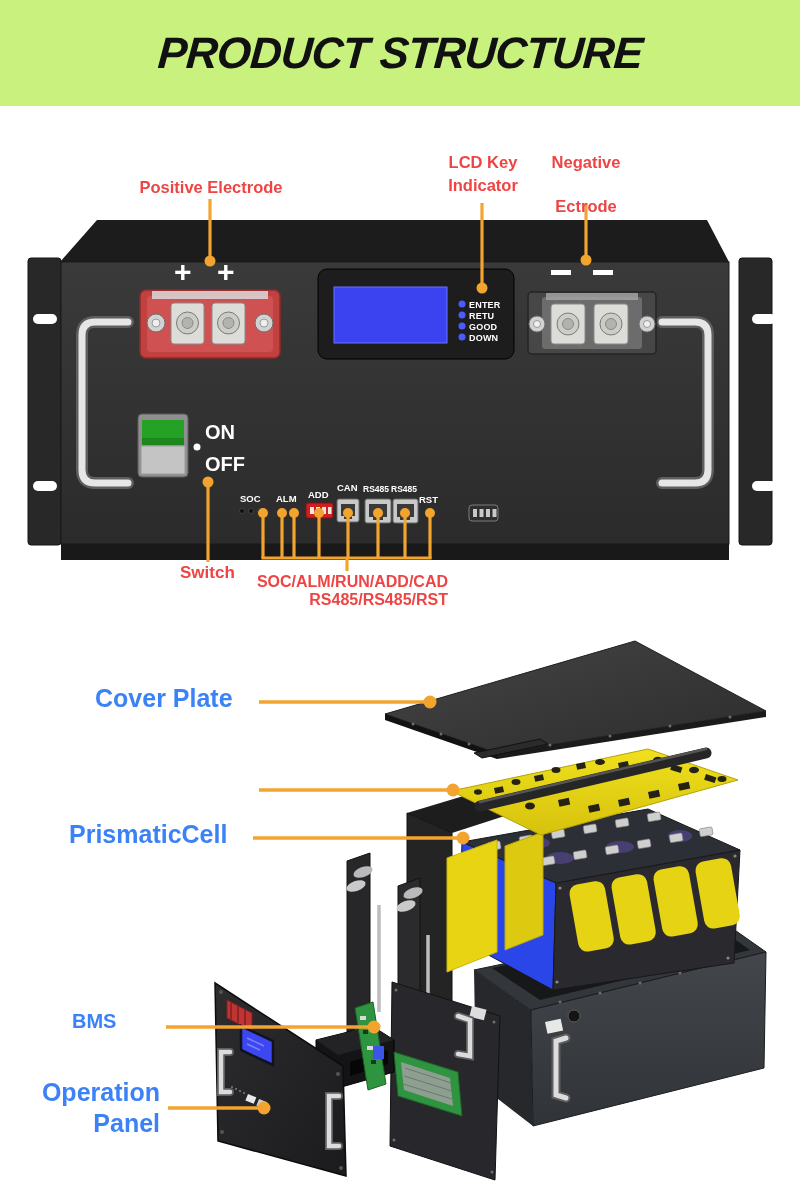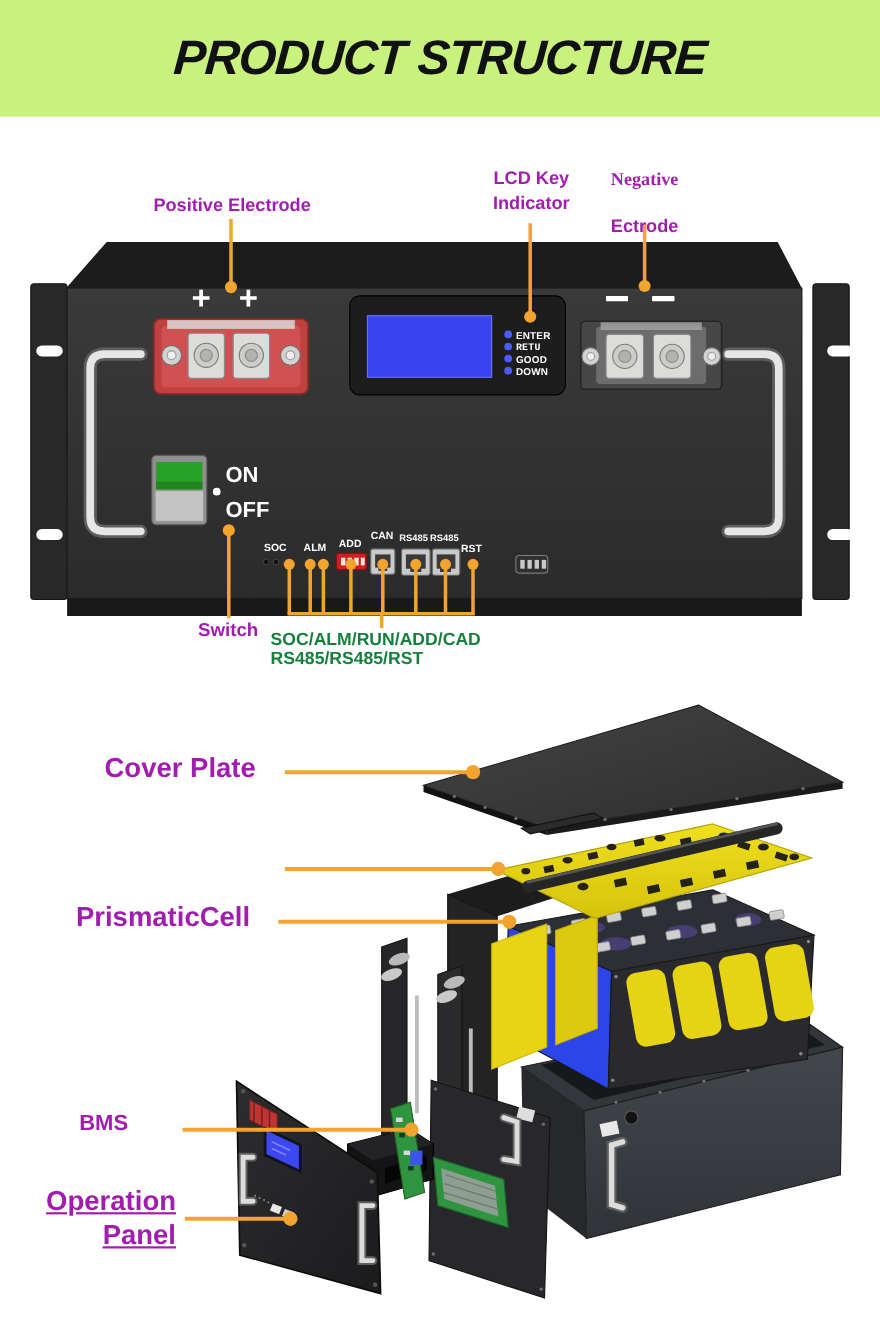--- a/index.html
+++ b/index.html
@@ -3,31 +3,31 @@
 <meta charset="utf-8">
 <style>
   html,body{margin:0;padding:0;background:#fff;}
   .page{position:relative;width:800px;height:1200px;background:#fff;overflow:hidden;
         font-family:"Liberation Sans","DejaVu Sans",sans-serif;}
   .abs{position:absolute;}
   .hdr{left:0;top:0;width:800px;height:106px;background:#C9F17E;display:flex;align-items:center;justify-content:center;}
   .hdr h1{margin:0;font-size:44px;font-weight:900;font-style:italic;color:#111;
           letter-spacing:-1px;transform:skewX(-4deg);}
   svg{position:absolute;left:0;top:0;}
-  .lbl{position:absolute;font-weight:bold;color:#a21caf;}
+  .lbl{position:absolute;font-weight:bold;color:#ef4444;}
   .lbl-top{font-size:16.5px;line-height:23px;text-align:center;}
-  .lbl-big{font-size:25px;font-weight:800;color:#a21caf;white-space:nowrap;}
+  .lbl-big{font-size:25px;font-weight:800;color:#3b82f6;white-space:nowrap;}
   .tiny{font-size:9px;font-weight:bold;color:#fff;letter-spacing:.2px;line-height:10px;}
   .port-lbl{font-size:9.5px;font-weight:bold;color:#fff;line-height:10px;}
   .onoff{font-size:20px;font-weight:bold;color:#fff;line-height:20px;}
   .plus{font-size:30px;font-weight:700;color:#fff;line-height:28px;}
   .minus{font-size:20px;font-weight:900;color:#fff;line-height:16px;
          text-shadow:0 1px 0 #fff,0 2px 0 #fff,0 -1px 0 #fff;}
-  .cap{font-size:16px;font-weight:bold;color:#15803d;text-align:left;line-height:18px;}
-  .op-panel-lbl{text-align:right;line-height:31px;text-decoration:underline;}
+  .cap{font-size:16px;font-weight:bold;color:#ef4444;text-align:right;line-height:18px;}
+  .op-panel-lbl{text-align:right;line-height:31px;}
 </style>
 </head>
 <body>
 
 <div class="page">
 
   <div class="abs hdr">
     <h1>PRODUCT STRUCTURE</h1>
   </div>
 
@@ -396,31 +396,31 @@
   </svg>
 
   <div class="abs lbl lbl-top" style="left:135px;top:176px;width:152px;">Positive Electrode</div>
 
   <div class="abs lbl lbl-top" style="left:430px;top:151px;width:106px;">
     <span style="display:block;">LCD Key</span>
     <span style="display:block;">Indicator</span>
   </div>
 
   <div class="abs lbl lbl-top" style="left:538px;top:151px;width:96px;">
-    <span style="display:block;font-family:Liberation Serif, serif;">Negative</span>
+    <span style="display:block;">Negative</span>
     <span style="display:block;margin-top:21px;">Ectrode</span>
   </div>
 
   <span class="abs plus" style="left:174px;top:258px;">+</span>
   <span class="abs plus" style="left:217px;top:258px;">+</span>
   <span class="abs minus" style="left:551px;top:262px;">—</span>
   <span class="abs minus" style="left:593px;top:262px;">—</span>
 
   <span class="abs tiny" style="left:469px;top:300px;">ENTER</span>
-  <span class="abs tiny" style="left:469px;top:311px;font-family:Liberation Mono, monospace;">RETU</span>
+  <span class="abs tiny" style="left:469px;top:311px;">RETU</span>
   <span class="abs tiny" style="left:469px;top:322px;">GOOD</span>
   <span class="abs tiny" style="left:469px;top:333px;">DOWN</span>
 
   <span class="abs onoff" style="left:205px;top:422px;">ON</span>
   <span class="abs onoff" style="left:205px;top:454px;">OFF</span>
 
   <span class="abs port-lbl" style="left:240px;top:494px;">SOC</span>
   <span class="abs port-lbl" style="left:276px;top:494px;">ALM</span>
   <span class="abs port-lbl" style="left:308px;top:490px;">ADD</span>
   <span class="abs port-lbl" style="left:337px;top:483px;">CAN</span>

